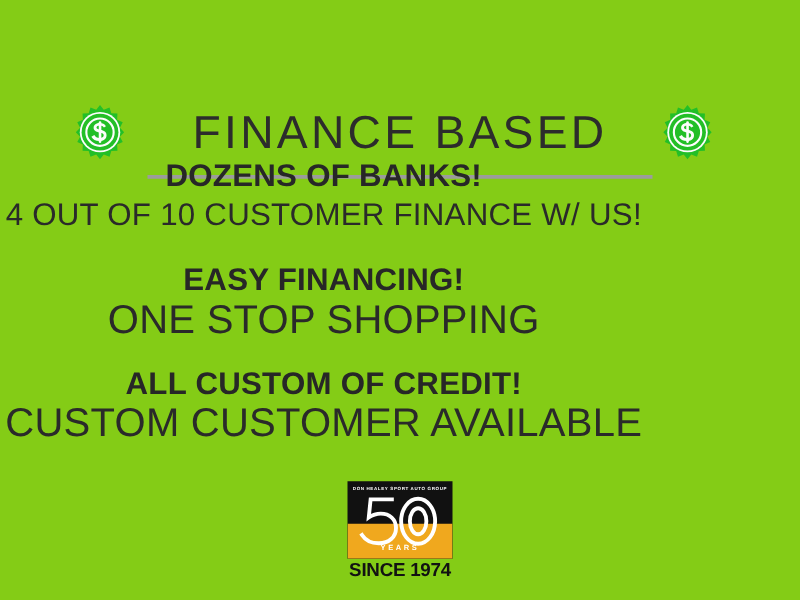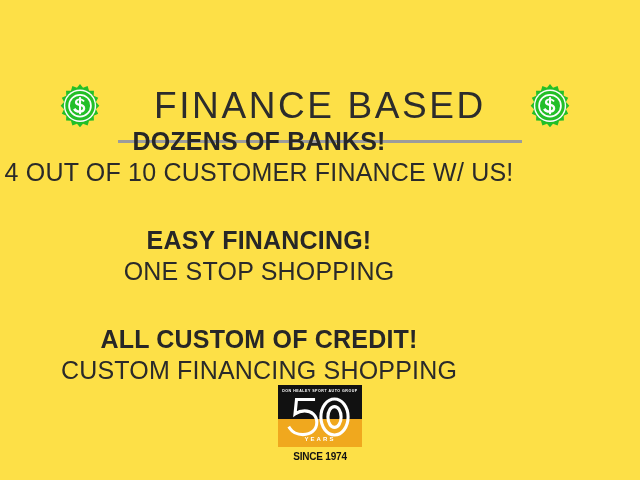--- a/index.html
+++ b/index.html
@@ -13,21 +13,21 @@
     background: #fdfdfd;
     font-family: "Liberation Sans", sans-serif;
     overflow: hidden;
     position: relative;
   }
   #slide {
     position: absolute;
     left: 0; top: 0;
     width: 640px;
     height: 480px;
-    background: #fde047;
+    background: #84cc16;
   }
 
   
   .header {
     position: absolute;
     left: 0;
     top: 36px;
     width: 640px;
     height: 80px;
   }
@@ -64,32 +64,32 @@
   }
 
   
   .blocks {
     position: absolute;
     left: 0;
     top: 126px;
     width: 640px;
   }
   .block { width: 518px; text-align: center; }
-  .block + .block { margin-top: 37px; }
+  .block + .block { margin-top: 21px; }
 
   .block-head {
     font-size: 25px;
     font-weight: bold;
     color: #272727;
     letter-spacing: 0.2px;
     line-height: 31px;
     white-space: nowrap;
   }
   .block-sub {
-    font-size: 25px;
+    font-size: 32px;
     font-weight: 400;
     color: #2a2a2a;
     letter-spacing: 0.2px;
     line-height: 31px;
     white-space: nowrap;
   }
   .block.wide .block-sub { font-size: 25px; }
 
   
   .logo {
@@ -149,21 +149,21 @@
     color: #ffffff;
     line-height: 8px;
     white-space: nowrap;
   }
   .logo-since {
     position: absolute;
     left: 0;
     top: 62px;
     width: 94px;
     text-align: center;
-    font-size: 10px;
+    font-size: 15px;
     font-weight: bold;
     letter-spacing: -0.2px;
     color: #121212;
     line-height: 19px;
     white-space: nowrap;
   }
 </style>
 </head>
 <body>
 
@@ -238,21 +238,21 @@
       <div class="block-sub">4 OUT OF 10 CUSTOMER FINANCE W/ US!</div>
     </div>
 
     <div class="block">
       <div class="block-head">EASY FINANCING!</div>
       <div class="block-sub">ONE STOP SHOPPING</div>
     </div>
 
     <div class="block">
       <div class="block-head">ALL CUSTOM OF CREDIT!</div>
-      <div class="block-sub">CUSTOM FINANCING SHOPPING</div>
+      <div class="block-sub">CUSTOM CUSTOMER AVAILABLE</div>
     </div>
   </div>
 
   <div class="logo">
     <div class="logo-badge">
       <div class="logo-band"></div>
 
       <div class="logo-top-text">DON HEALEY SPORT AUTO GROUP</div>
 
       <div class="logo-fifty">

